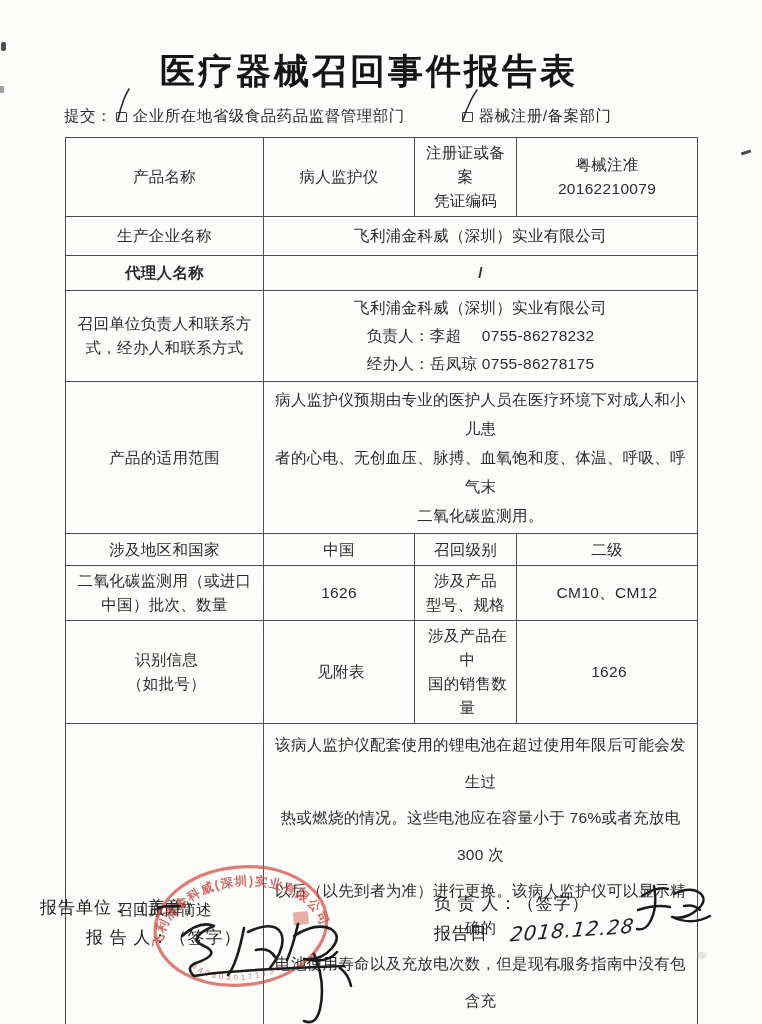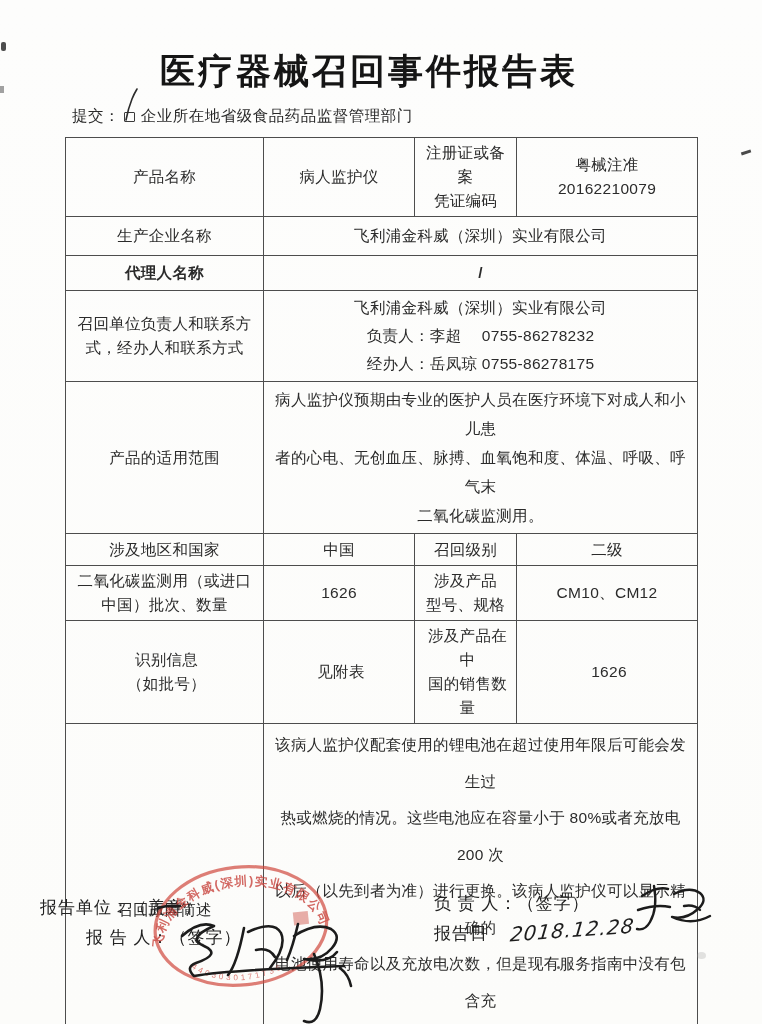--- a/index.html
+++ b/index.html
@@ -12,21 +12,21 @@
   .page{position:absolute;inset:0;background:linear-gradient(180deg,#fdfdfc 0%,#fcfcfa 100%);}
 
   
   .doc-title{
     position:absolute;top:48px;left:0;width:738px;text-align:center;
     font-size:35px;font-weight:700;color:#151515;letter-spacing:3px;
   }
 
   
   .submit-line{
-    position:absolute;top:104px;left:72px;width:640px;height:24px;
+    position:absolute;top:104px;left:64px;width:640px;height:24px;
     font-size:15.5px;color:#2a2a2a;letter-spacing:0.5px;
   }
   .submit-prefix{position:absolute;left:0;top:2px;}
   .opt{position:absolute;top:2px;white-space:nowrap;}
   .opt1{left:52px;}
   .opt2{left:398px;}
   .cb{
     display:inline-block;width:9px;height:8px;border:1.4px solid #3a3a3a;
     margin-right:1px;vertical-align:-1px;position:relative;border-radius:1px;
   }
@@ -101,20 +101,28 @@
   <div class="submit-line">
     <span class="submit-prefix">提交：</span>
     <span class="opt opt1">
       <span class="cb">
         <svg class="tick" viewBox="0 0 22 36">
             <path d="M3 33 Q5 22 9 12 Q11 7 14 2"></path>
           </svg>
       </span>
       <span>企业所在地省级食品药品监督管理部门</span>
     </span>
+    <span class="opt opt2">
+      <span class="cb">
+        <svg class="tick" viewBox="0 0 22 36">
+            <path d="M2 33 Q5 23 10 13 Q13 7 16 3"></path>
+          </svg>
+      </span>
+      <span>器械注册/备案部门</span>
+    </span>
   </div>
 
   <table class="form">
     <colgroup>
         <col style="width:198px">
         <col style="width:151px">
         <col style="width:102px">
         <col style="width:181px">
       </colgroup>
     <tbody>
@@ -181,21 +189,21 @@
       <td class="lh-sm">
         <div>涉及产品在中</div>
         <div>国的销售数量</div>
       </td>
       <td>1626</td>
     </tr>
     <tr class="r9">
       <td>召回原因简述</td>
       <td colspan="3" class="al">
         <div>该病人监护仪配套使用的锂电池在超过使用年限后可能会发生过</div>
-        <div>热或燃烧的情况。这些电池应在容量小于 80%或者充放电 200 次</div>
+        <div>热或燃烧的情况。这些电池应在容量小于 76%或者充放电 300 次</div>
         <div>以后（以先到者为准）进行更换。该病人监护仪可以显示精确的</div>
         <div>电池使用寿命以及充放电次数，但是现有服务指南中没有包含充</div>
         <div>分的信息去指导用户获取相关信息并决定什么时候更换电池。</div>
       </td>
     </tr>
 
   </tbody>
     </table>
 
   <div class="f-label lab-unit">报告单位：（盖章）</div>

